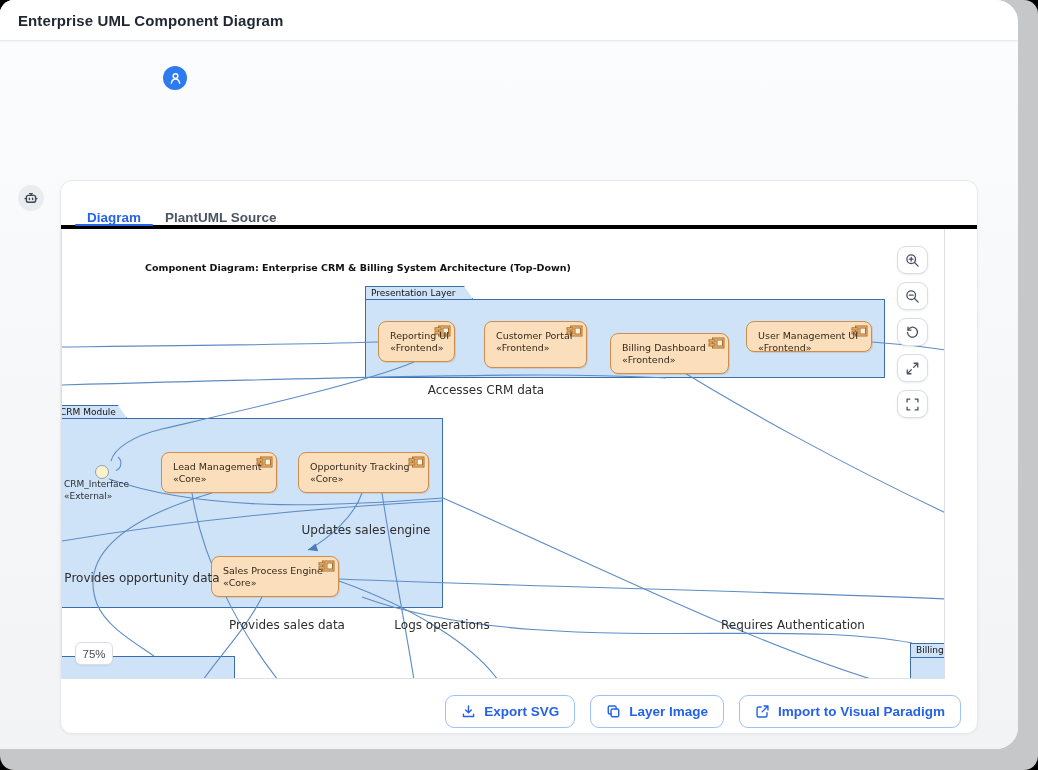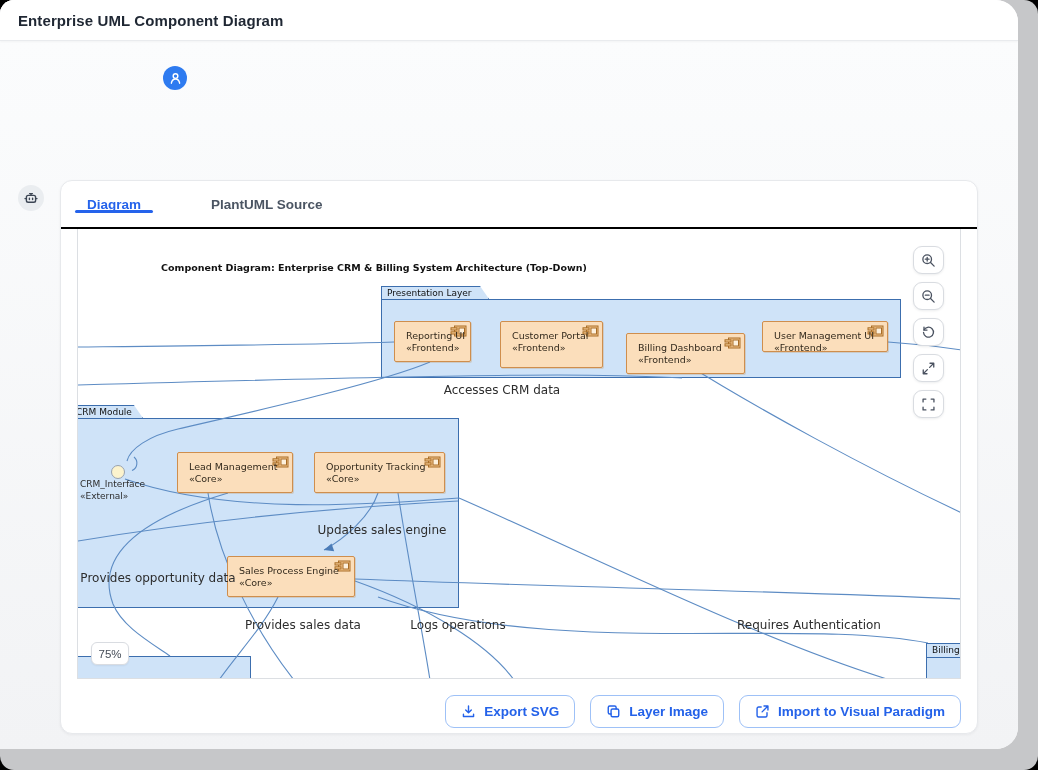--- a/index.html
+++ b/index.html
@@ -25,43 +25,43 @@
   .avatar-user { left:163px; top:25px; width:24px; height:24px; background:#2e7bf0; color:#fff; }
   .avatar-bot  { left:18px; top:144px; width:26px; height:26px; background:#eaedf0; color:#3c4654; }
 
   .bubble { position:absolute; left:200px; top:31px; width:806px; background:#2e7bf0;
             border-radius:14px; padding:12px 16px; color:#fff; font-size:14px;
             line-height:25.5px; letter-spacing:.1px; }
 
   
   .card { position:absolute; left:60px; top:139px; width:918px; height:554px; background:#fff;
           border:1px solid #e7e9ec; border-radius:12px; box-shadow:0 1px 3px rgba(16,24,40,.05); }
-  .tabbar { position:relative; height:48px; border-bottom:2px solid #000000; display:flex;
-            align-items:center; padding:0 14px;gap:46px; }
+  .tabbar { position:relative; height:48px; border-bottom:4px solid #000000; display:flex;
+            align-items:flex-end; padding:0 14px; }
   .tab { position:relative; display:flex; align-items:center; padding:0 12px; font-size:13.5px;
          font-weight:600; color:#4b5563; cursor:pointer; }
   .tab.active { color:#2563eb; }
   .tab.active::after { content:""; position:absolute; left:0; right:0; bottom:-1px; height:2.5px;
                        background:#2563eb; border-radius:2px; }
 
-  .viewport { position:relative; margin:0 16px; width:884px; height:450px; background:#fff;
+  .viewport { position:relative; margin:0 0; width:884px; height:450px; background:#fff;
               border:1px solid #dcdfe3; border-top:none; overflow:hidden; }
   .canvas { position:absolute; inset:0; font-family:"DejaVu Sans", sans-serif; }
 
   .diagram-title { position:absolute; left:83px; top:33px; font-size:9.5px; font-weight:700;
                    color:#111; white-space:nowrap; z-index:4; }
 
   .pkg-body { position:absolute; background:#cfe3f8; border:1.5px solid #3c6eae; z-index:1; }
   .pkg-tab  { position:absolute; background:#cfe3f8; border:1.5px solid #3c6eae; border-bottom:none;
               z-index:3; font-size:9px; font-weight:400; color:#111; padding:1px 10px 1px 5px;
               white-space:nowrap; clip-path:polygon(0 0, calc(100% - 9px) 0, 100% 100%, 0 100%); }
 
   .conn-svg { position:absolute; left:0; top:0; z-index:2; }
 
-  .comp { position:absolute; background:#fbdebb; border:1px solid #cf8e4d; border-radius:2px;
+  .comp { position:absolute; background:#fbdebb; border:1px solid #cf8e4d; border-radius:8px;
           z-index:3; box-shadow:1px 1px 0 rgba(190,130,60,.25); }
   .comp .cname { position:absolute; left:11px; top:8px; font-size:9.5px; color:#332a1d; white-space:nowrap; }
   .comp .cstereo { position:absolute; left:11px; top:20px; font-size:9.5px; color:#332a1d; white-space:nowrap; }
   .comp .cicon { position:absolute; right:3px; top:3px; }
 
   .edge-label { position:absolute; transform:translate(-50%,-50%); font-size:12px; color:#2d2d2d;
                 white-space:nowrap; z-index:4; }
   .port-label { position:absolute; font-size:9px; color:#2d2d2d; white-space:nowrap; z-index:4; }
 
   .zoom-controls { position:absolute; right:16px; top:17px; display:flex; flex-direction:column;

